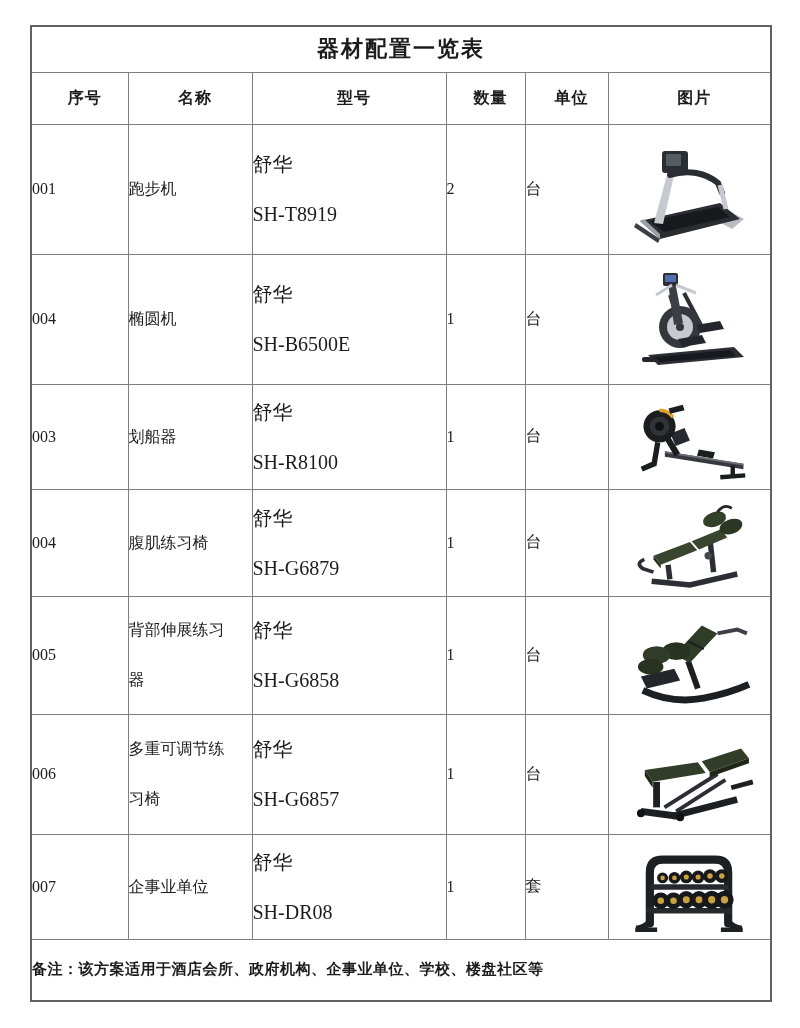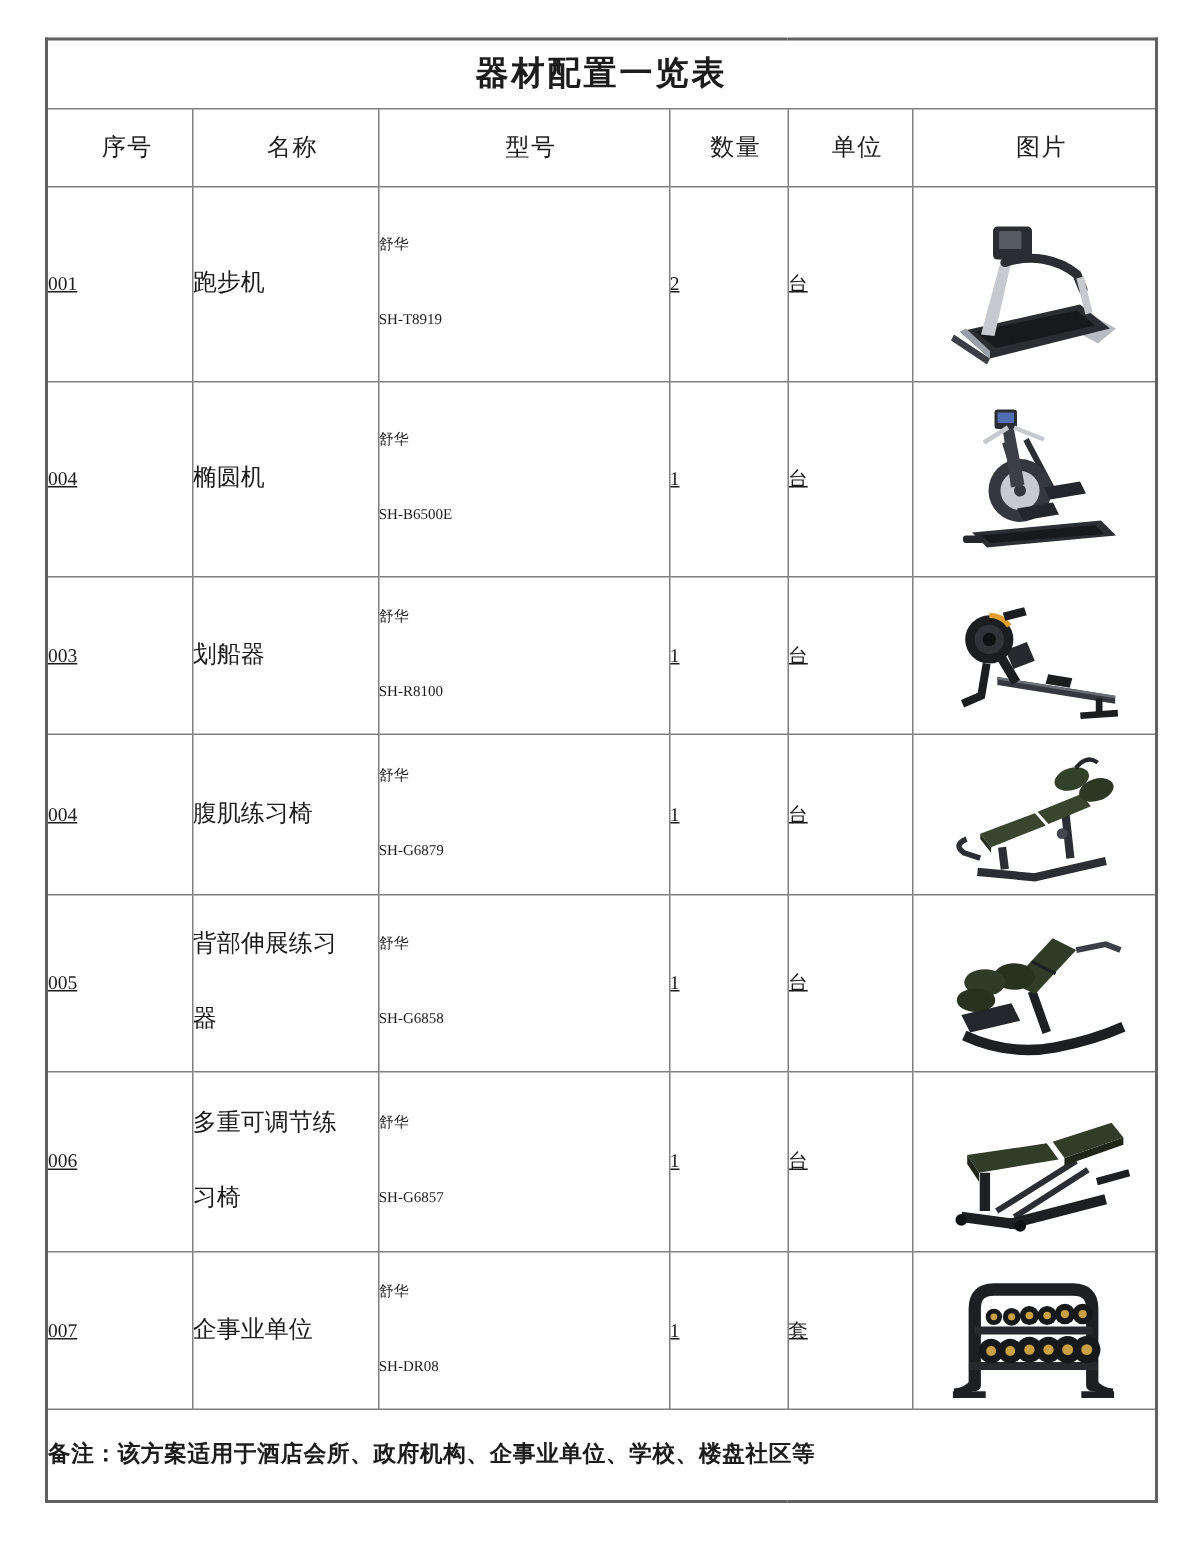--- a/index.html
+++ b/index.html
@@ -29,35 +29,34 @@
   }
   tr.title-row th {
     height: 46px;
     font-size: 22px;
     font-weight: bold;
     letter-spacing: 2px;
   }
   tr.header-row th {
     height: 52px;
     font-size: 16px;
-    font-weight: normal;
+    font-weight: bold;
     letter-spacing: 1px;
     padding-left: 10px;
   }
   td.serial-cell, td.qty-cell, td.unit-cell {
-    font-size: 13px;
-    text-decoration: underline;
+    font-size: 16px;
   }
   td.name-cell { font-size: 16px; margin-top: 24px; }
   .name-inner {
     display: inline-block;
     max-width: 6.3em;
     line-height: 50px;
   }
-  td.model-cell { font-size: 10px; }
+  td.model-cell { font-size: 20px; }
   .model-line { line-height: 50px; }
   tr.r1 { height: 130px; }
   tr.r2 { height: 130px; }
   tr.r3 { height: 105px; }
   tr.r4 { height: 107px; }
   tr.r5 { height: 118px; }
   tr.r6 { height: 120px; }
   tr.r7 { height: 105px; }
   tr.note-row td {
     height: 62px;

